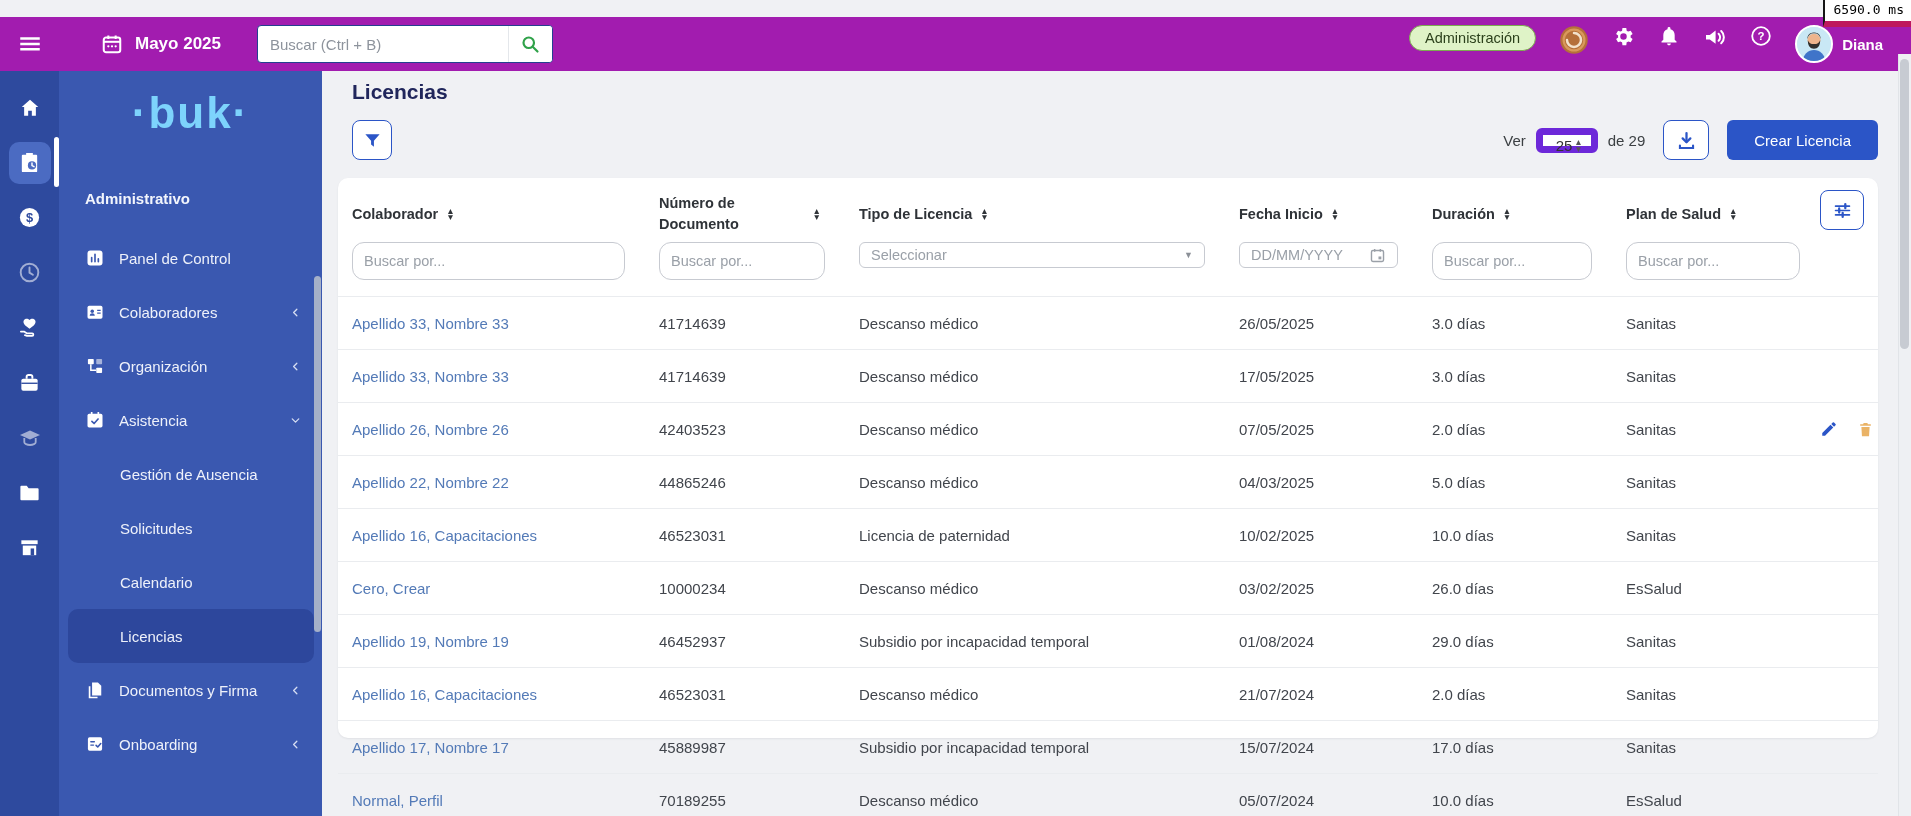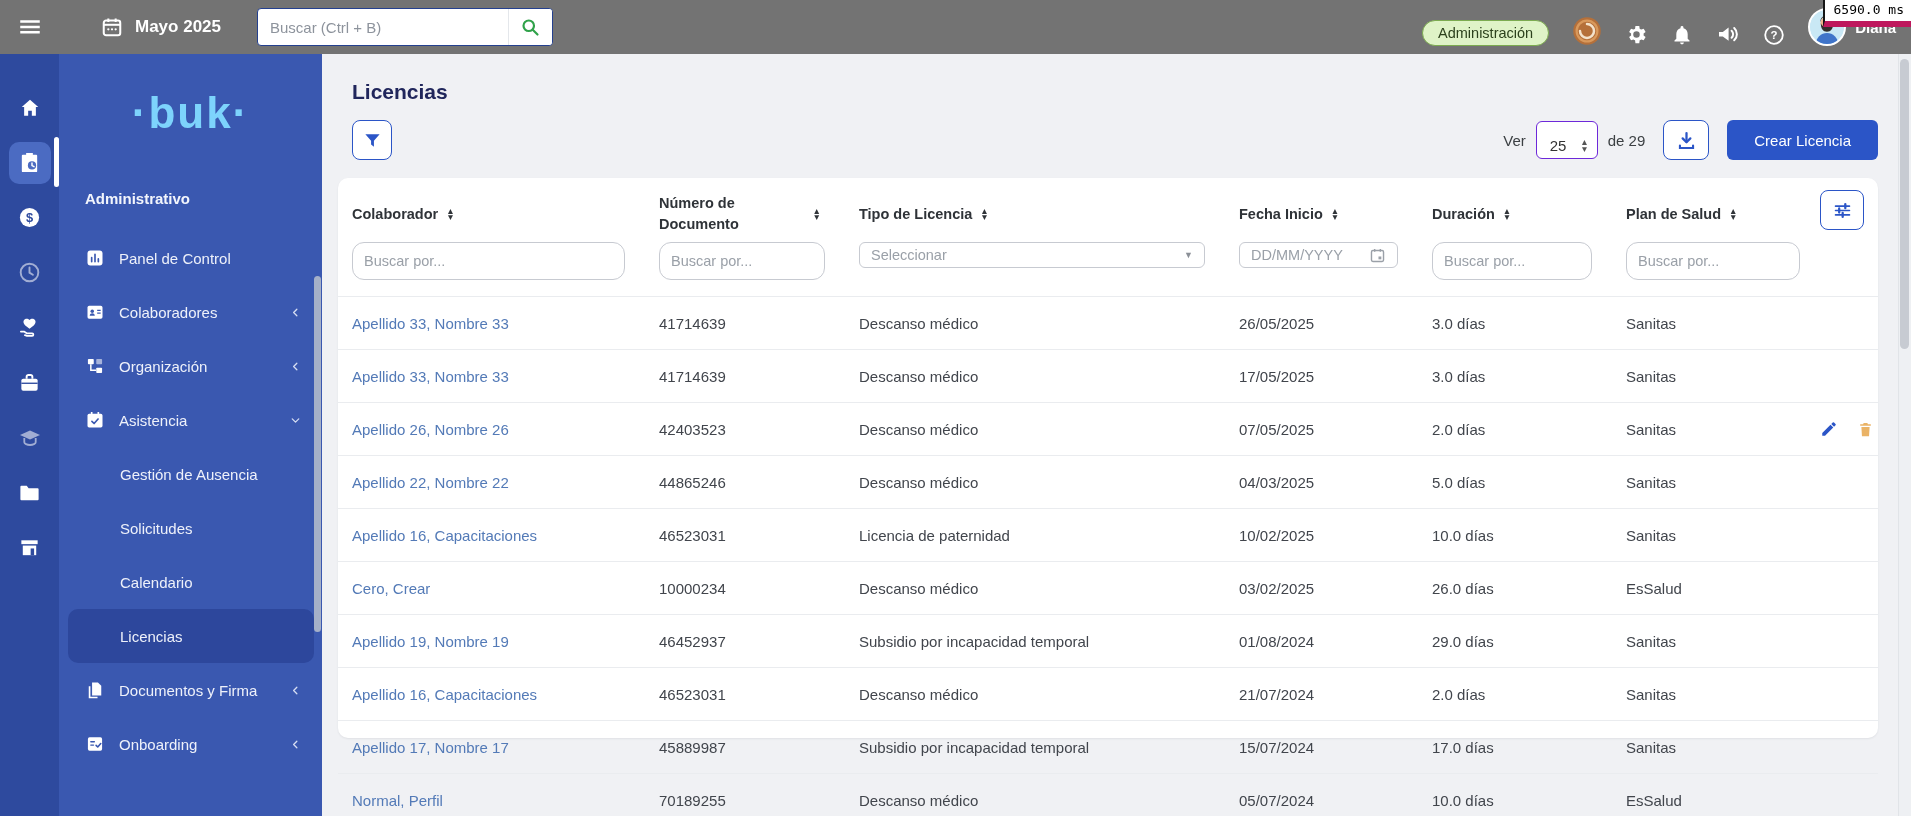--- a/index.html
+++ b/index.html
@@ -1,28 +1,28 @@
 <!DOCTYPE html>
 <html><head>
 <meta charset="utf-8">
 <style>
   *{box-sizing:border-box;margin:0;padding:0}
   html,body{width:1911px;height:816px;overflow:hidden}
   body{font-family:"Liberation Sans",sans-serif;background:#f0f1f4;position:relative}
 
   
-  .topbar{position:absolute;top:0;left:0;right:0;height:54px;background:#737373;display:flex;align-items:center;z-index:6}
+  .topbar{position:absolute;top:17px;left:0;right:0;height:54px;background:#a21caf;display:flex;align-items:center;z-index:6}
   .menu-btn{margin-left:17px;display:flex;cursor:pointer}
   .cal-ico{margin-left:58px;display:flex}
   .month{margin-left:12px;font-size:17px;font-weight:bold;color:#fff;white-space:nowrap}
   .searchbox{margin-left:36px;width:296px;height:38px;background:#fff;border-radius:4px;display:flex;align-items:center;overflow:hidden;border:1px solid #24408f}
   .searchbox input{flex:1;min-width:0;border:none;outline:none;padding:0 12px;font-size:15px;color:#555;font-family:inherit}
   .searchbox input::placeholder{color:#8d939c}
   .search-btn{width:44px;height:100%;display:flex;align-items:center;justify-content:center;border-left:1px solid #e4e7eb;background:#fff;cursor:pointer}
-  .top-right{margin-left:auto;display:flex;align-items:flex-end;gap:23px;padding-right:15px}
+  .top-right{margin-left:auto;display:flex;align-items:flex-start;gap:23px;padding-right:28px}
   .badge{background:#dff3c7;border:1.5px solid #7cab50;color:#2c411c;font-size:14.5px;padding:4px 15px;border-radius:15px;white-space:nowrap}
   .top-ico{display:flex;align-items:center;cursor:pointer}
   .user{display:flex;align-items:center;gap:9px;cursor:pointer}
   .avatar{width:38px;height:38px;border-radius:50%;border:2px solid #fff;overflow:hidden;background:#c9e8f5;flex:none}
   .uname{color:#fff;font-weight:bold;font-size:15px}
   .perf{position:absolute;top:0;right:0;background:#fff;color:#000;font-family:"DejaVu Sans Mono",monospace;font-size:13px;line-height:17px;padding:1px 7px 3px 9px;border-left:2px solid #151515;border-bottom:6px solid #be185d;z-index:9}
 
   
   .rail{position:absolute;top:54px;left:0;bottom:0;width:59px;background:#2e4a9e;z-index:5}
   .rail-items{display:flex;flex-direction:column;align-items:center;padding-top:26px}
@@ -42,21 +42,21 @@
   .sub-item.active{background:#2d479c}
   .side-scroll{position:absolute;right:1px;top:222px;width:7px;height:356px;background:#b9bfcc;border-radius:4px;opacity:.85}
 
   
   .main{position:absolute;top:54px;left:322px;right:0;bottom:0;padding:0 33px 0 16px}
   .page-title{margin:26px 0 0 14px;font-size:21px;font-weight:bold;color:#20265b}
   .toolbar{display:flex;align-items:center;margin-top:16px;height:40px}
   .filter-btn{width:40px;height:40px;margin-left:14px;border:1.5px solid #2b55c7;border-radius:8px;background:#fff;display:flex;align-items:center;justify-content:center;cursor:pointer}
   .toolbar-right{margin-left:auto;display:flex;align-items:center;gap:10px}
   .lbl{font-size:15px;color:#3c4043;white-space:nowrap}
-  .pagesize{width:62px;height:38px;border:1px solid #6d28d9;border-radius:6px;background:#fff;display:flex;align-items:center;justify-content:space-between;padding:11px 8px 0 13px;font-size:15px;color:#333;cursor:pointer}
+  .pagesize{width:62px;height:25px;border:7px solid #6d28d9;border-radius:6px;background:#fff;display:flex;align-items:center;justify-content:space-between;padding:11px 8px 0 13px;font-size:15px;color:#333;cursor:pointer}
   .dl-btn{width:46px;height:40px;margin-left:8px;border:1.5px solid #2b55c7;border-radius:8px;background:#fff;display:flex;align-items:center;justify-content:center;cursor:pointer}
   .create-btn{height:40px;margin-left:8px;padding:0 27px;background:#2b55c7;color:#fff;border:none;border-radius:6px;font-size:15px;font-family:inherit;display:flex;align-items:center;cursor:pointer}
 
   .card{margin-top:18px;background:#fff;border-radius:10px;position:relative;height:560px;box-shadow:0 1px 2px rgba(40,45,60,.08)}
   .grid-row{display:grid;grid-template-columns:307px 200px 380px 193px 194px 208px 1fr}
   .hdr{min-height:64px;align-items:center;padding-top:8px}
   .hdr-cell{padding-left:14px;font-size:14.5px;font-weight:bold;color:#2f3338;display:flex;align-items:center}
   .hdr-cell .wraplbl{display:inline-block;width:114px;line-height:1.45}
   .hdr-cell.spread{justify-content:space-between;padding-right:24px}
   .sort{display:inline-flex;flex-direction:column;margin-left:8px;cursor:pointer}

